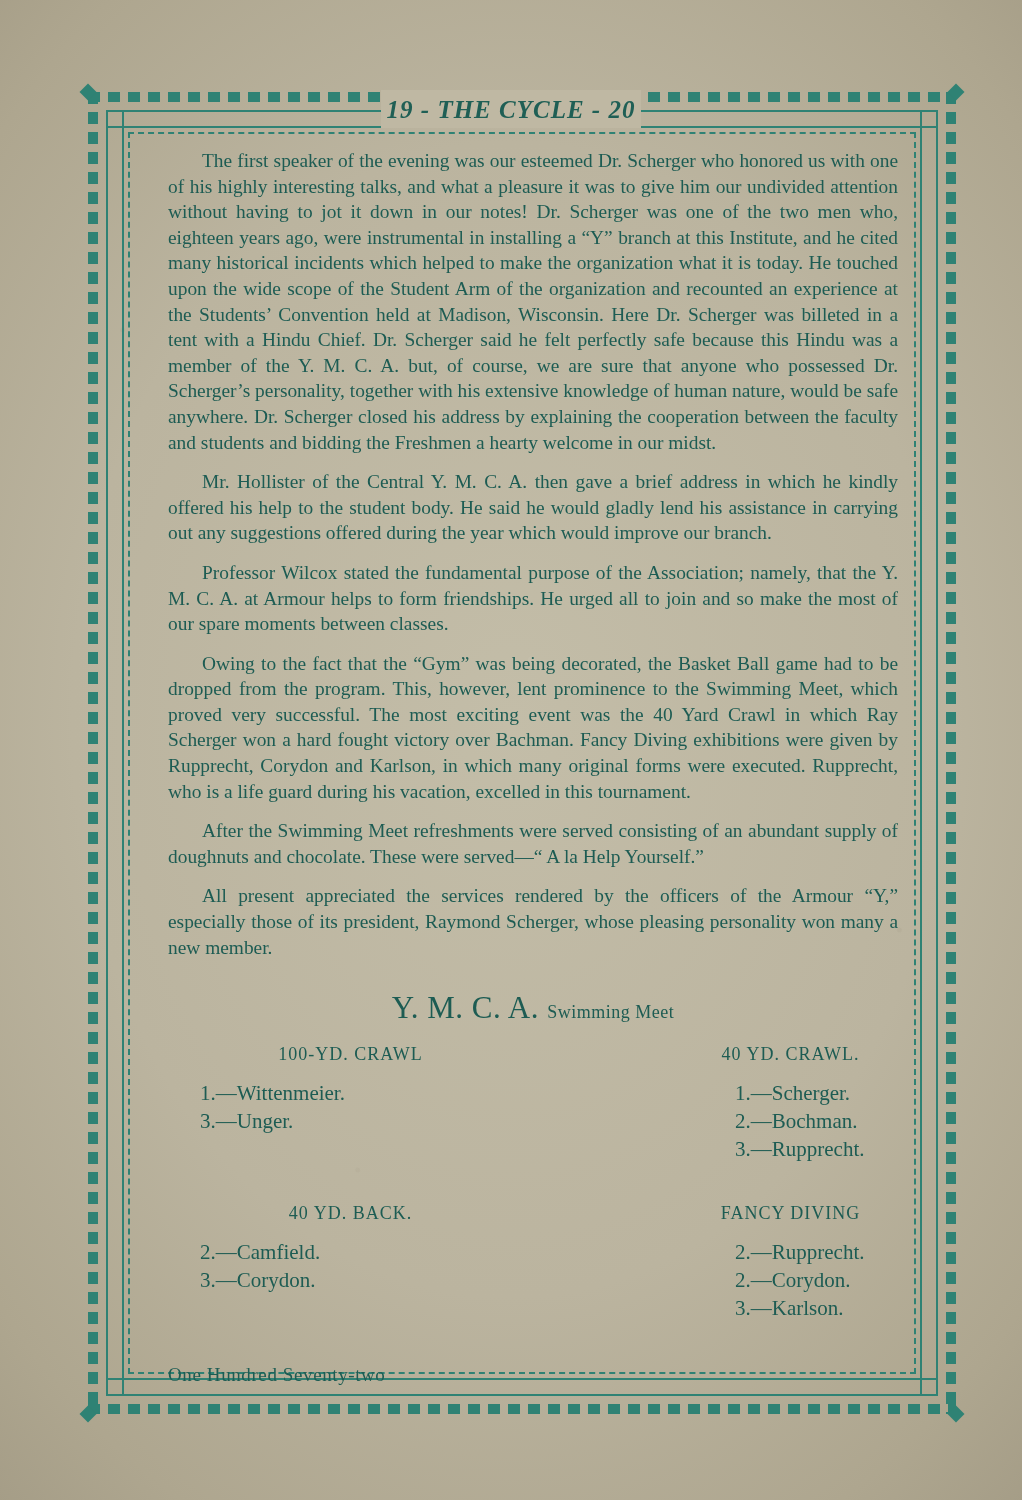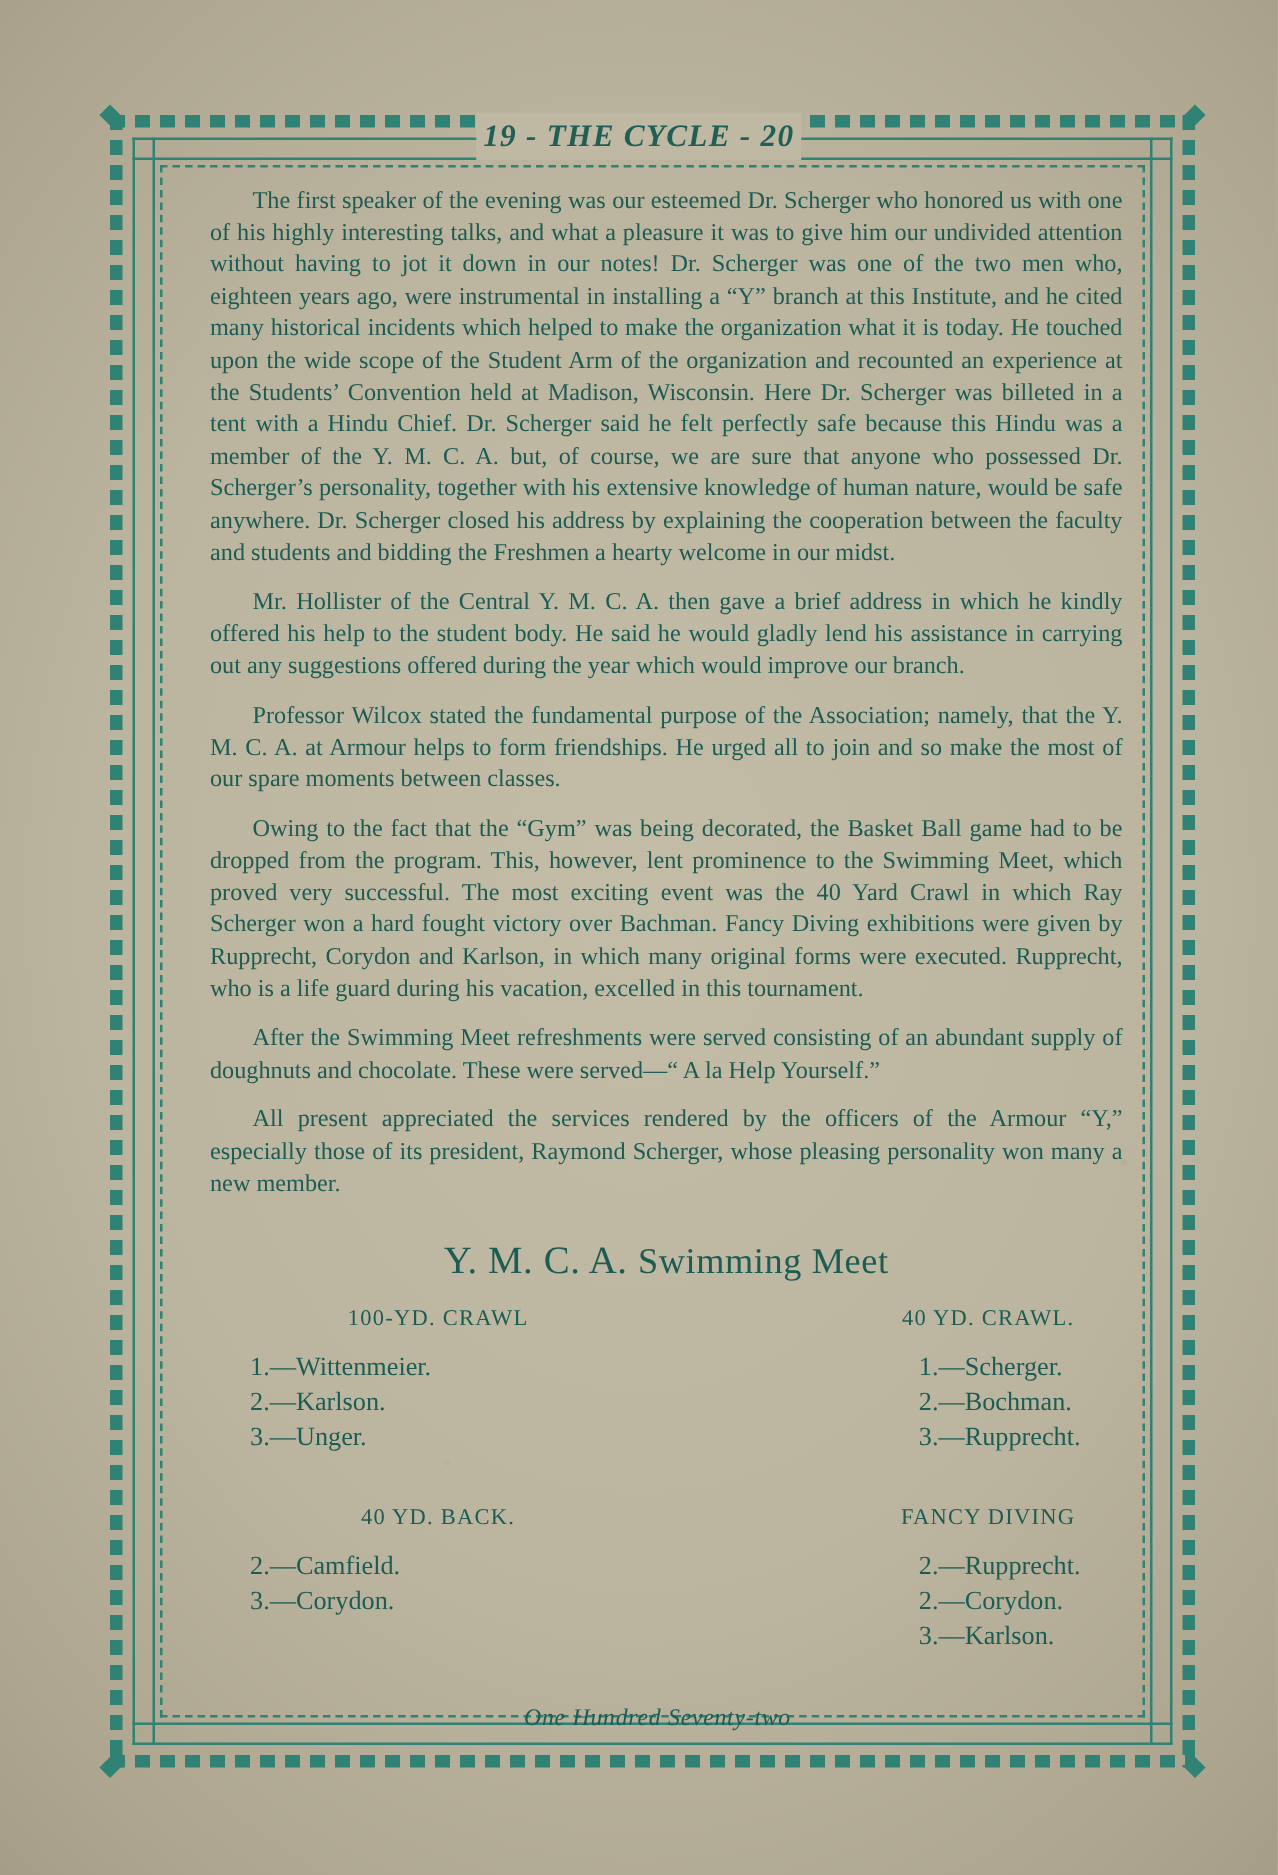--- a/index.html
+++ b/index.html
@@ -125,21 +125,21 @@
   h2.section-title {
     margin: 30px 0 18px 0;
     text-align: center;
     font-size: 31px;
     font-weight: normal;
     color: #1d5c53;
     font-family: "Liberation Serif", serif;
     letter-spacing: 0.5px;
   }
   h2.section-title .small {
-    font-size: 29px;
+    font-size: 18px;
   }
 
   .events {
     width: 730px;
   }
   .events-row {
     display: flex;
   }
   .ev-col {
     width: 50%;
@@ -159,22 +159,21 @@
     font-size: 21px;
     line-height: 28px;
     color: #1d5c53;
   }
   .ev-col.right .ev-list { padding-left: 188px; }
   .ev-col.right .ev-head { padding-left: 150px; }
   .spacer-row { height: 26px; }
 
   .folio {
     margin-top: 28px;
-    text-align: center;
-    font-style: italic;
+    text-align: left;
     font-size: 19px;
     letter-spacing: 0.6px;
     color: #1d5c53;
     padding-right: 14px;
   }
 </style>
 </head>
 <body>
 
 <div class="page">
@@ -218,21 +217,20 @@
       <span>Y. M. C. A.</span>
       <span class="small">Swimming Meet</span>
     </h2>
 
     <div class="events">
       <div class="events-row">
         <div class="ev-col left">
           <div class="ev-head">100-YD. CRAWL</div>
           <ul class="ev-list">
             <li>1.—Wittenmeier.</li>
-            <li>2.—Karlson.</li>
             <li>3.—Unger.</li>
           </ul>
         </div>
         <div class="ev-col right">
           <div class="ev-head">40 YD. CRAWL.</div>
           <ul class="ev-list">
             <li>1.—Scherger.</li>
             <li>2.—Bochman.</li>
             <li>3.—Rupprecht.</li>
           </ul>

